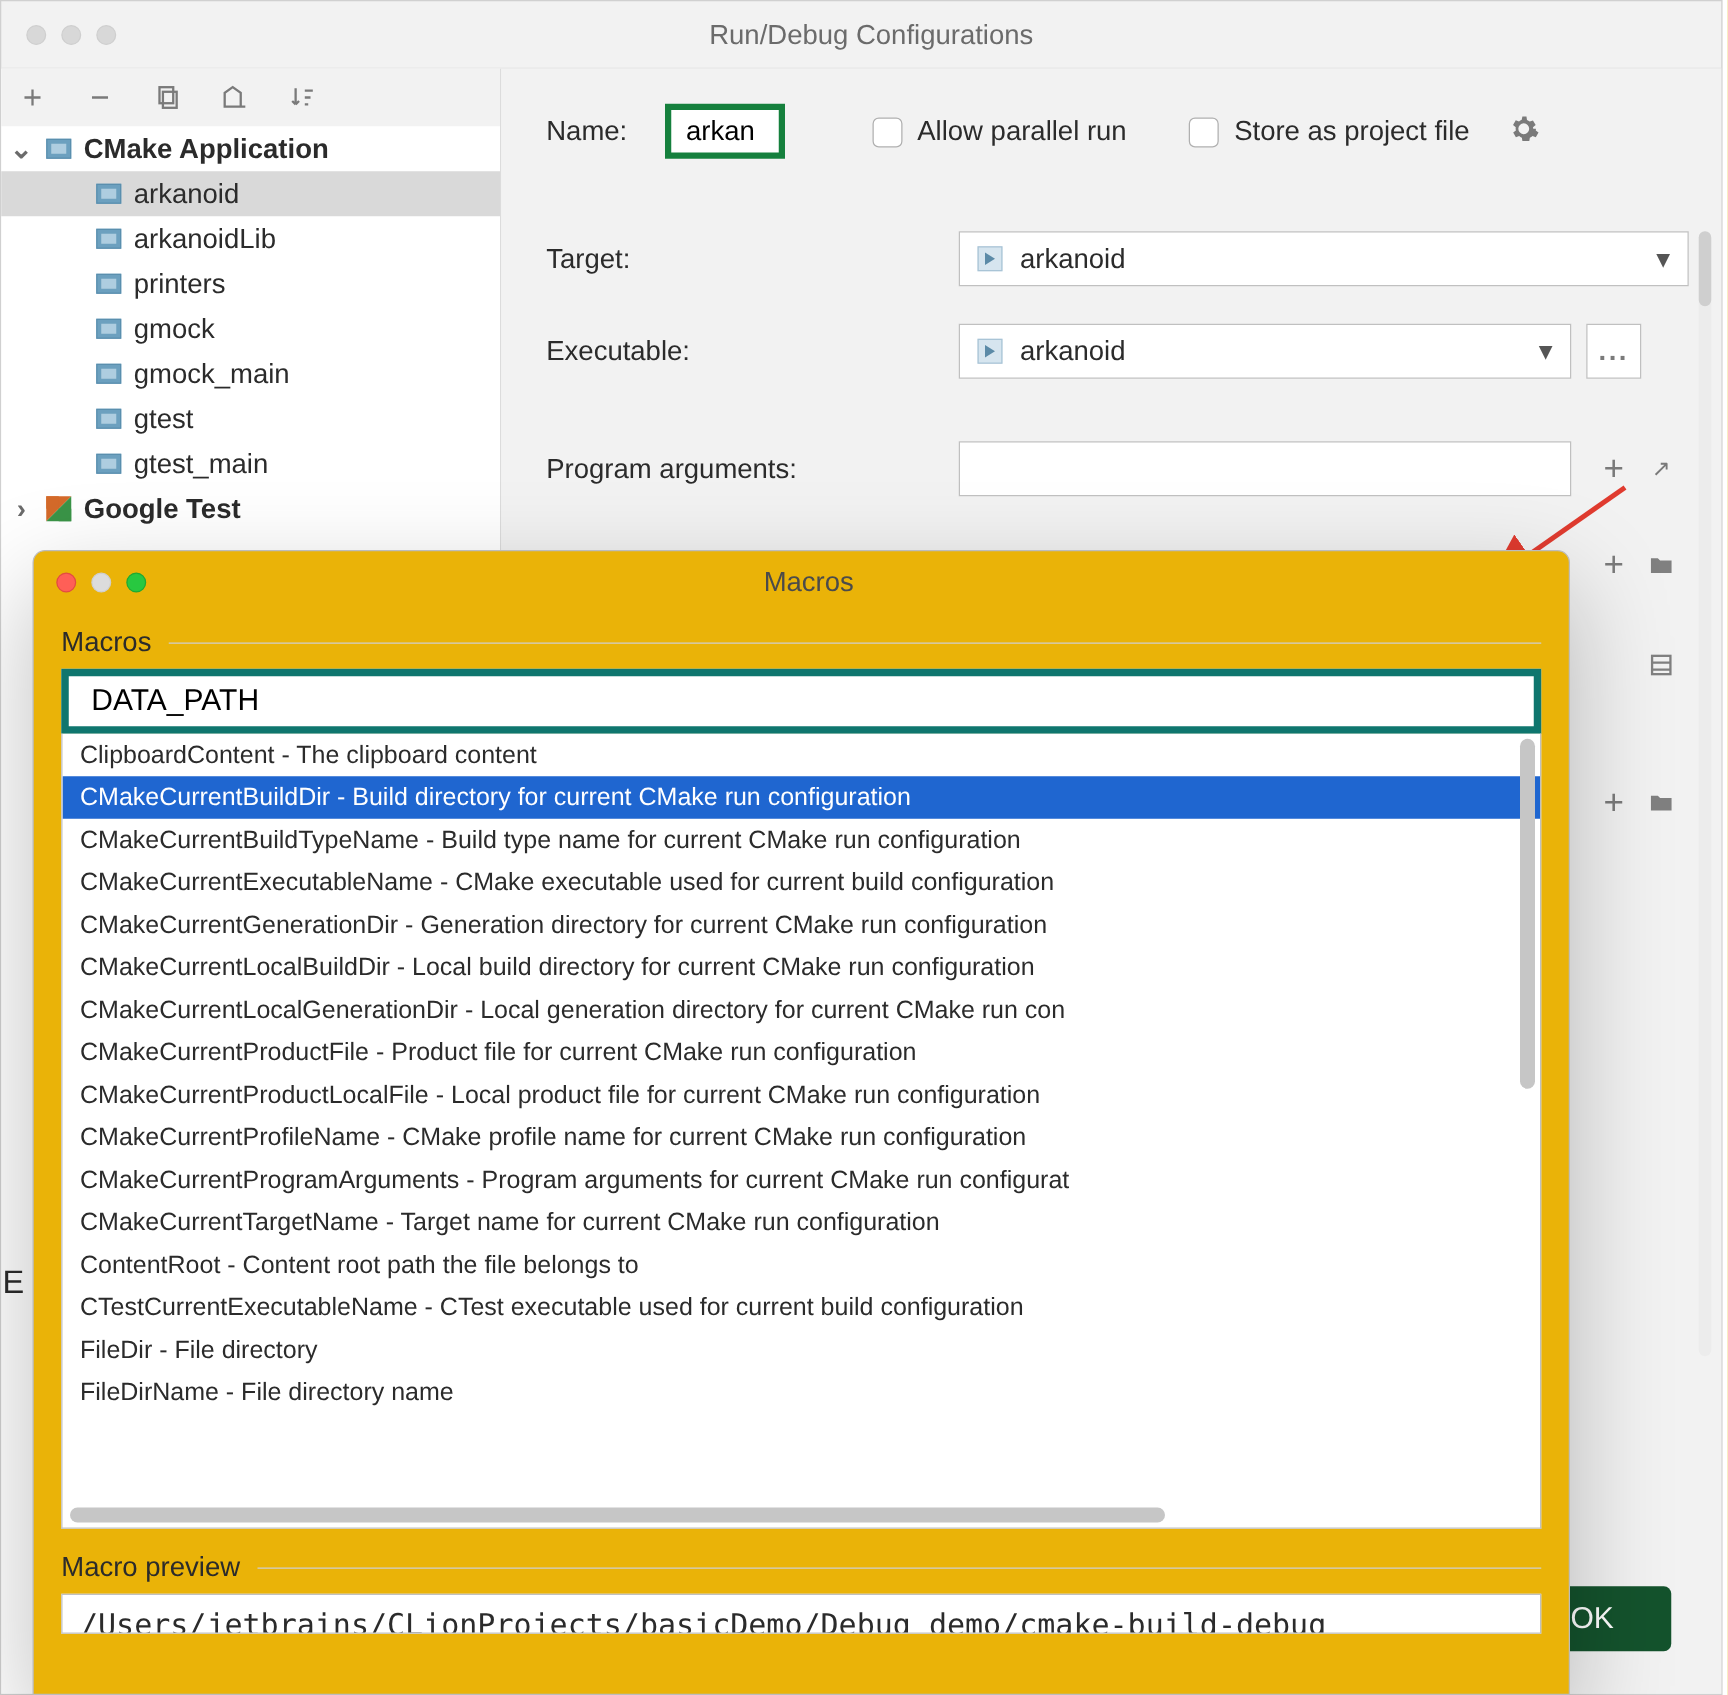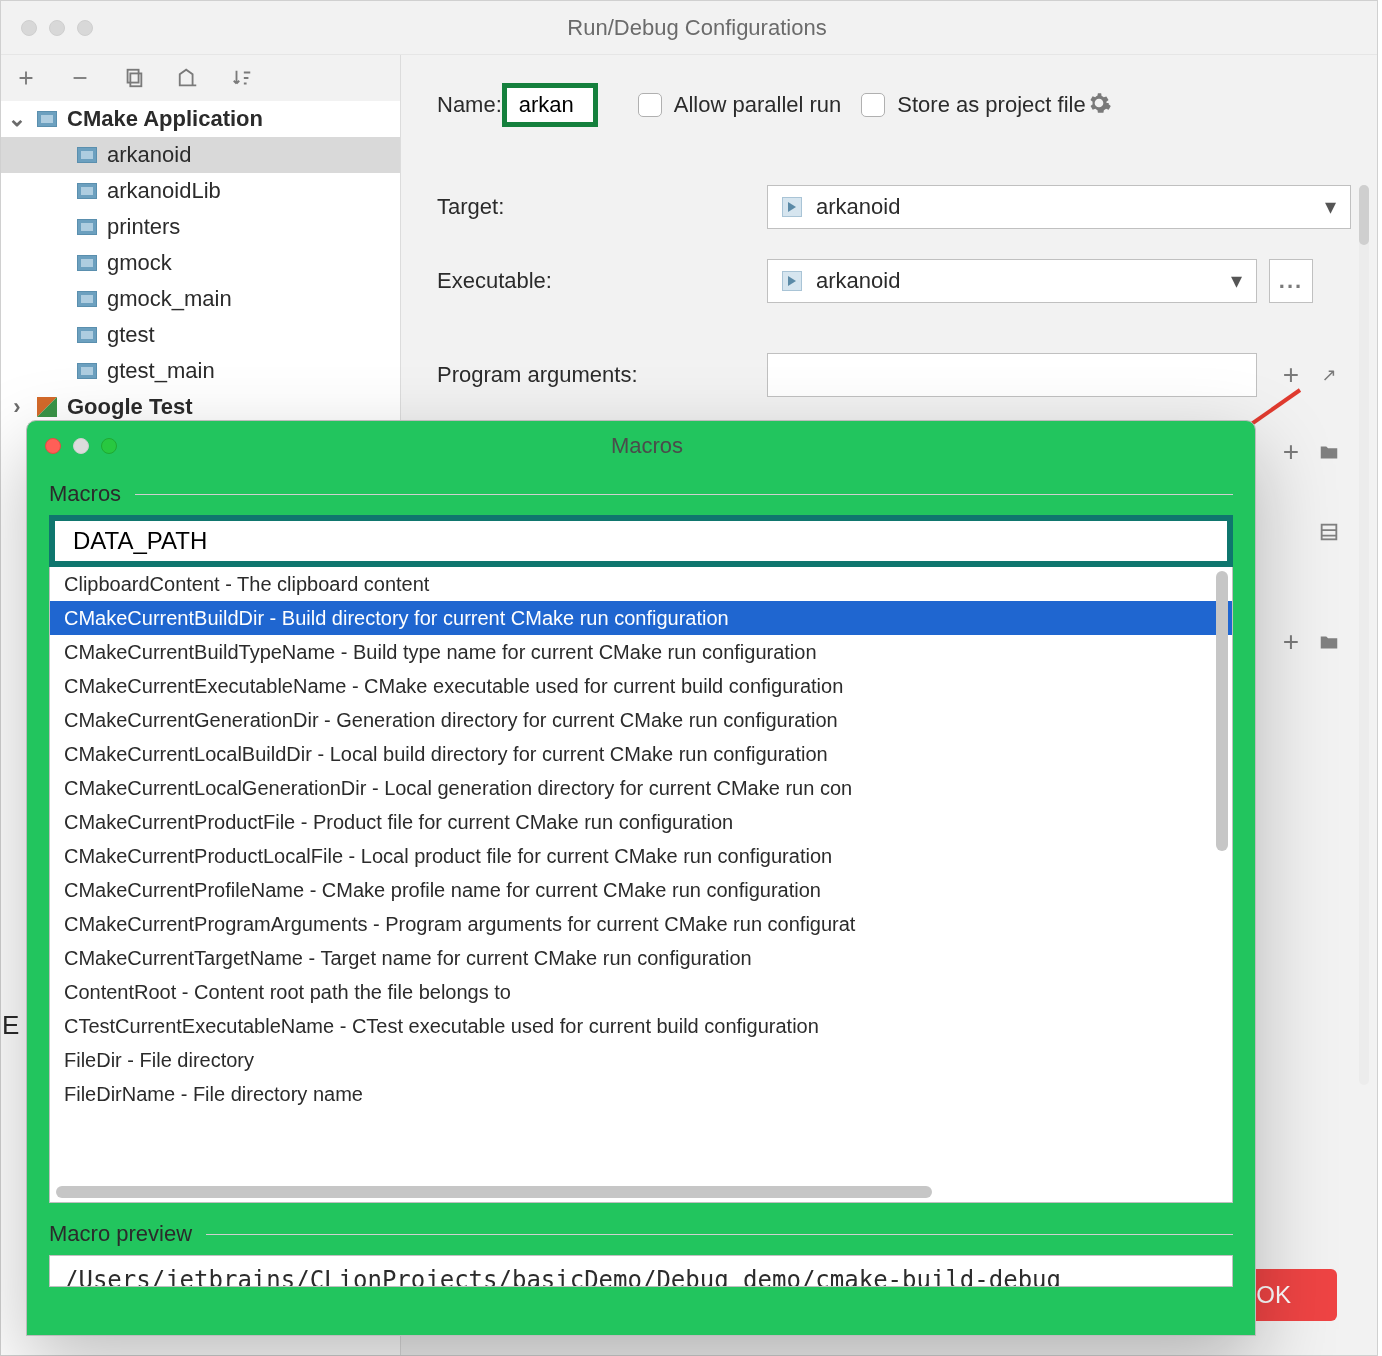--- a/index.html
+++ b/index.html
@@ -23,46 +23,46 @@
   .tree-row.sel { background:#d9d9d9; }
   .tree-row.child { padding-left: 76px; }
   .file-ico{width:20px;height:16px;background:#6ca0bf;border:1px solid #5a8fae;display:inline-block;position:relative;}
   .file-ico::before{content:"";position:absolute;left:3px;right:3px;top:3px;bottom:3px;background:#aecde0;}
   .gtest-ico{width:20px;height:20px;display:inline-block;position:relative;}
   .gtest-ico::before{content:"";position:absolute;left:0;top:0;border:10px solid transparent;border-top-color:#d46a2a;border-left-color:#d46a2a;}
   .gtest-ico::after{content:"";position:absolute;right:0;bottom:0;border:10px solid transparent;border-bottom-color:#3a9447;border-right-color:#3a9447;}
   .right-pane { flex:1; background:#f2f2f2; position:relative; padding: 0 26px 0 36px;}
   .vscroll { position:absolute; right:8px; top:130px; width:10px; height:900px; background:#ececec; border-radius:5px;}
   .vscroll::before{content:"";position:absolute;left:0;top:0;width:100%;height:60px;background:#cfcfcf;border-radius:5px;}
-  .top-row { display:flex; align-items:center; height:100px;}
+  .top-row { display:flex; align-items:center; gap:30px; height:100px;}
   .lbl { font-size:22px; color:#2b2b2b; }
   .textbox { background:#fff; border:5px solid #15803d; padding:8px 12px; font-size:22px; height:44px;}
-  .chk-row{display:flex;align-items:center;gap:12px;font-size:22px;}
+  .chk-row{display:flex;align-items:flex-end;gap:12px;font-size:22px;}
   .chk{width:24px;height:24px;border:1px solid #b0b0b0;border-radius:5px;background:#fff;}
   .gear{color:#7a7a7a;}
   .field-row{display:flex;align-items:center;margin-top:30px;gap:0;}
   .field-row .lbl{width:330px;}
   .sel-box{flex:1;height:44px;border:1px solid #c0c0c0;background:#fff;display:flex;align-items:center;padding:0 14px;position:relative;font-size:22px;}
   .sel-box .caret{margin-left:auto;color:#555;}
   .mini-ico{width:20px;height:20px;background:#d6e5ef;border:1px solid #a9c4d6;margin-right:14px;display:inline-flex;align-items:center;justify-content:center;}
   .mini-ico::before{content:"";display:block;width:0;height:0;border-left:8px solid #5b8aa7;border-top:5px solid transparent;border-bottom:5px solid transparent;}
   .sq-btn{width:44px;height:44px;border:1px solid #c0c0c0;background:#fff;margin-left:12px;display:inline-flex;align-items:center;justify-content:center;color:#7a7a7a;font-size:22px;cursor:pointer;}
   .sq-btn.nb{border:none;background:transparent;}
   .dots{letter-spacing:2px;font-weight:700;}
   .plus-sign{font-size:28px;line-height:1;}
   .expand-sign{font-size:18px;}
   .bottom-actions{position:absolute;left:0;right:0;bottom:0;height:120px;display:flex;align-items:center;justify-content:flex-end;padding:0 40px;}
-  .ok-btn{background:#ef4444;color:#fff;border:none;border-radius:6px;padding:12px 46px;font-size:24px;}
+  .ok-btn{background:#14532d;color:#fff;border:none;border-radius:6px;padding:12px 46px;font-size:24px;}
   .ghost-row{display:flex;align-items:center;margin-top:30px;gap:0;}
   .ghost-row .lbl{width:330px;}
   .ghost-box{flex:1;height:50px;}
   
   .arrow { position:absolute; pointer-events:none; }
   
-  .fg-window { position:absolute; left:26px; top:420px; width:1230px; height:916px; background:#22c55e; border:1px solid #bcbcbc; border-radius:10px 10px 0 0; box-shadow: 0 30px 80px rgba(0,0,0,.25); overflow:hidden;}
+  .fg-window { position:absolute; left:26px; top:440px; width:1230px; height:916px; background:#eab308; border:1px solid #bcbcbc; border-radius:10px 10px 0 0; box-shadow: 0 30px 80px rgba(0,0,0,.25); overflow:hidden;}
   .fg-titlebar{height:50px;display:flex;align-items:center;padding:0 18px;}
   .fg-titlebar .tl.red{background:#ff5f57;border-color:#e24b42;}
   .fg-titlebar .tl.grey{background:#dcdcdc;border-color:#cfcfcf;}
   .fg-titlebar .tl.green{background:#28c840;border-color:#1fa933;}
   .fg-titlebar .title{flex:1;text-align:center;color:#4b4b4b;font-size:22px;margin-right:60px;}
   .fg-body{padding:10px 22px 0 22px; display:flex; flex-direction:column; height:calc(100% - 50px);}
   .section-label{display:flex;align-items:center;gap:14px;font-size:22px;color:#2b2b2b;margin-bottom:8px;}
   .section-label .line{flex:1;height:1px;background:#cfcfcf;}
   .search-box{position:relative;}
   .search-box input{width:100%;height:52px;border:6px solid #0f766e;background:#fff;font-size:24px;padding:0 18px;font-family:inherit;}

